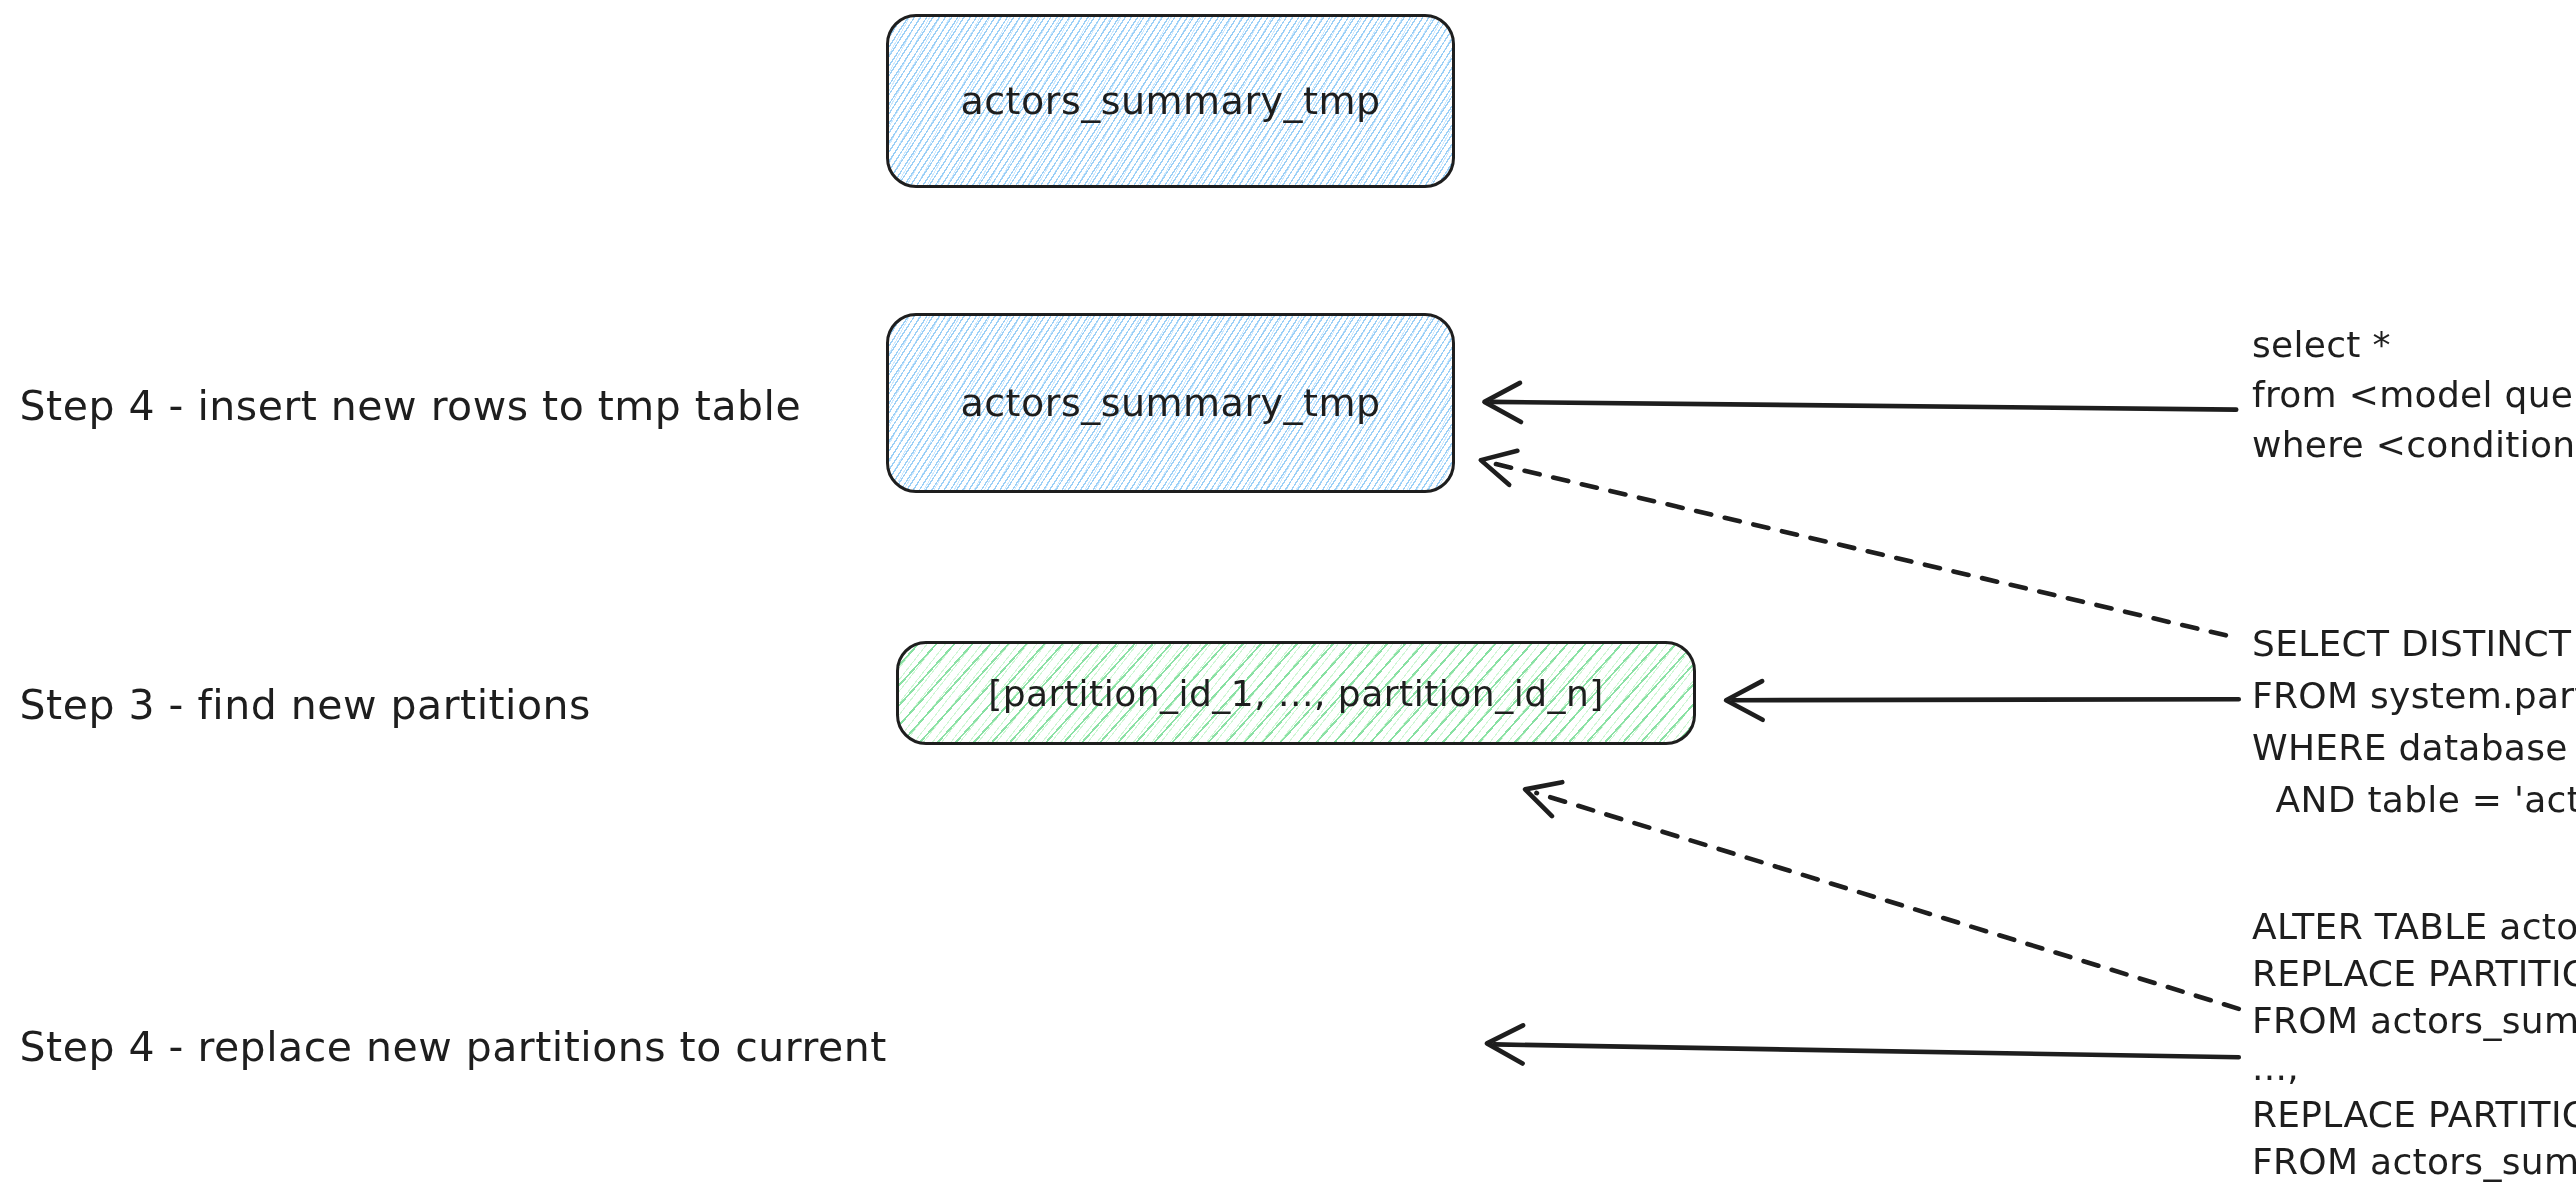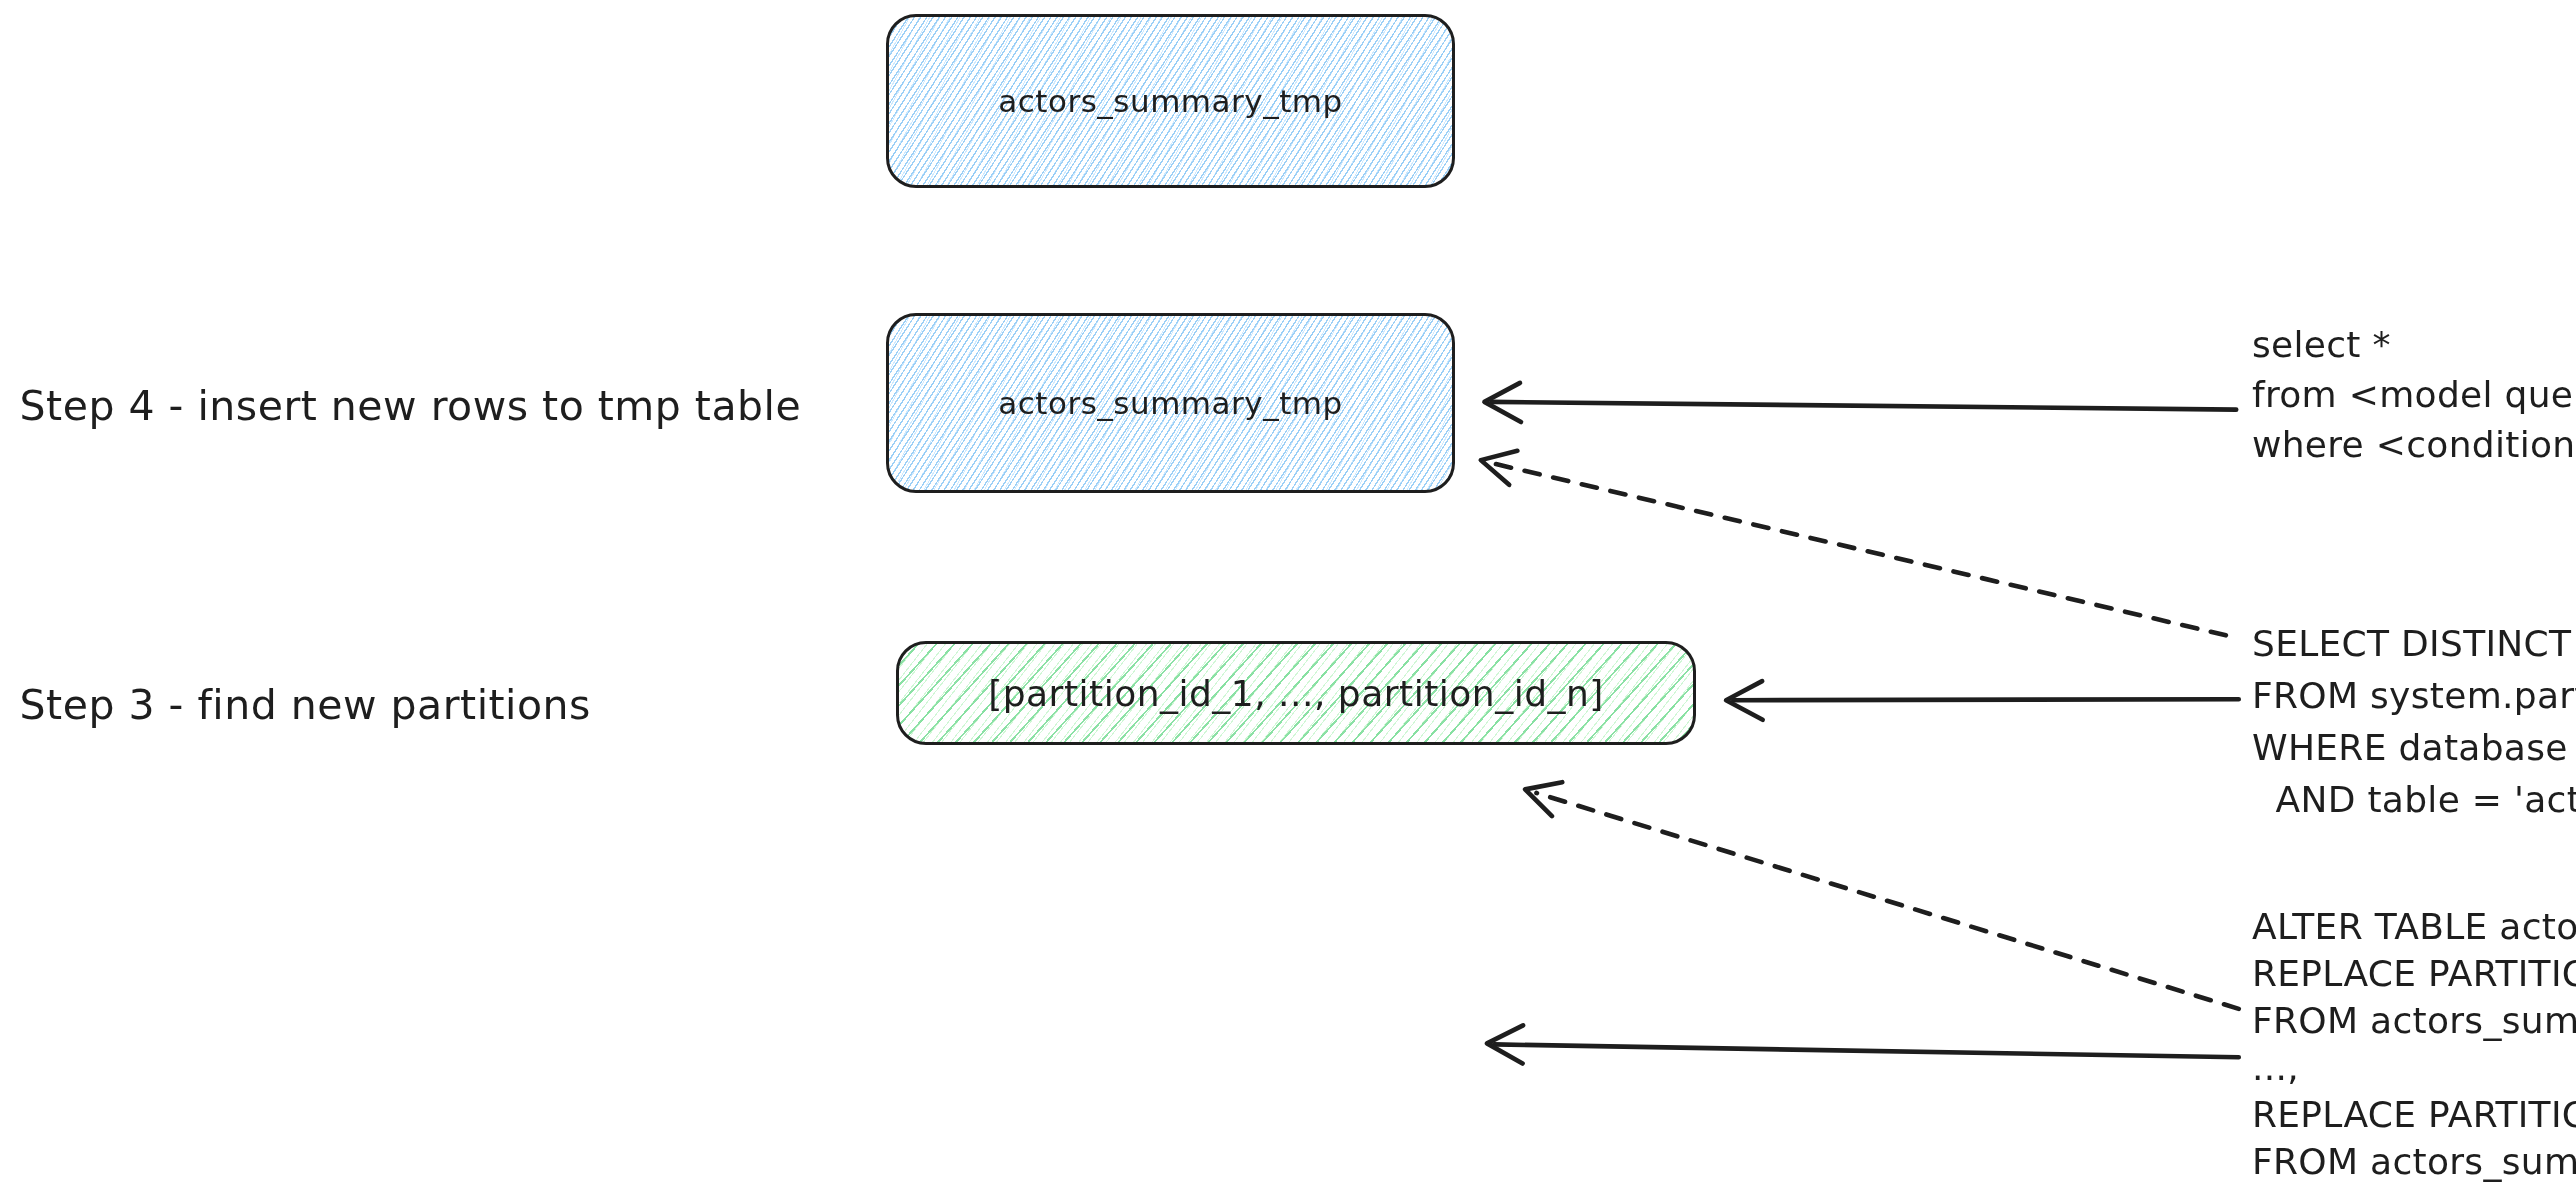--- a/index.html
+++ b/index.html
@@ -21,21 +21,21 @@
     color: #1e1e1e;
   }
   .shape-box {
     position: absolute;
     box-sizing: border-box;
     border: 3.6px solid #1e1e1e;
     border-radius: 30px;
     display: flex;
     align-items: center;
     justify-content: center;
-    font-size: 31px;
+    font-size: 38px;
     letter-spacing: 0.5px;
     color: #1e1e1e;
     background-color: #ffffff;
   }
   .hachure-blue {
     background-image:
       repeating-linear-gradient(123deg, rgba(140,200,245,0.85) 0 1.3px, transparent 1.3px 5.2px),
       repeating-linear-gradient(119deg, rgba(165,216,255,0.55) 0 1px, transparent 1px 8.8px);
   }
   .hachure-green {
@@ -82,20 +82,21 @@
     stroke-linejoin: round;
   }
 </style>
 </head>
 <body>
 
 <div class="canvas">
 
   <div class="step-label" id="label-step2">Step 4 - insert new rows to tmp table</div>
   <div class="step-label" id="label-step3">Step 3 - find new partitions</div>
+  <div class="step-label" id="label-step4">Step 4 - replace new partitions to current</div>
 
   <div class="shape-box hachure-blue" id="box-step1">
     <span>actors_summary_tmp</span>
   </div>
   <div class="shape-box hachure-blue" id="box-step2">
     <span>actors_summary_tmp</span>
   </div>
   <div class="shape-box hachure-green" id="box-step3">
     <span>[partition_id_1, ..., partition_id_n]</span>
   </div>

